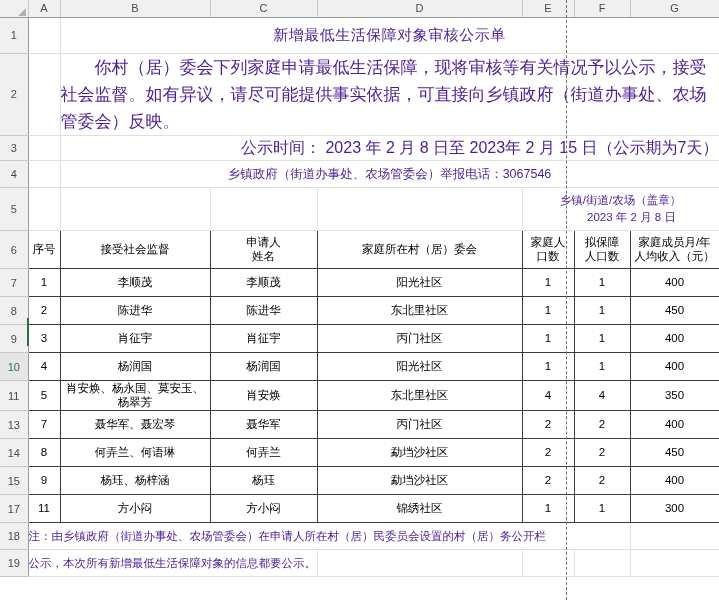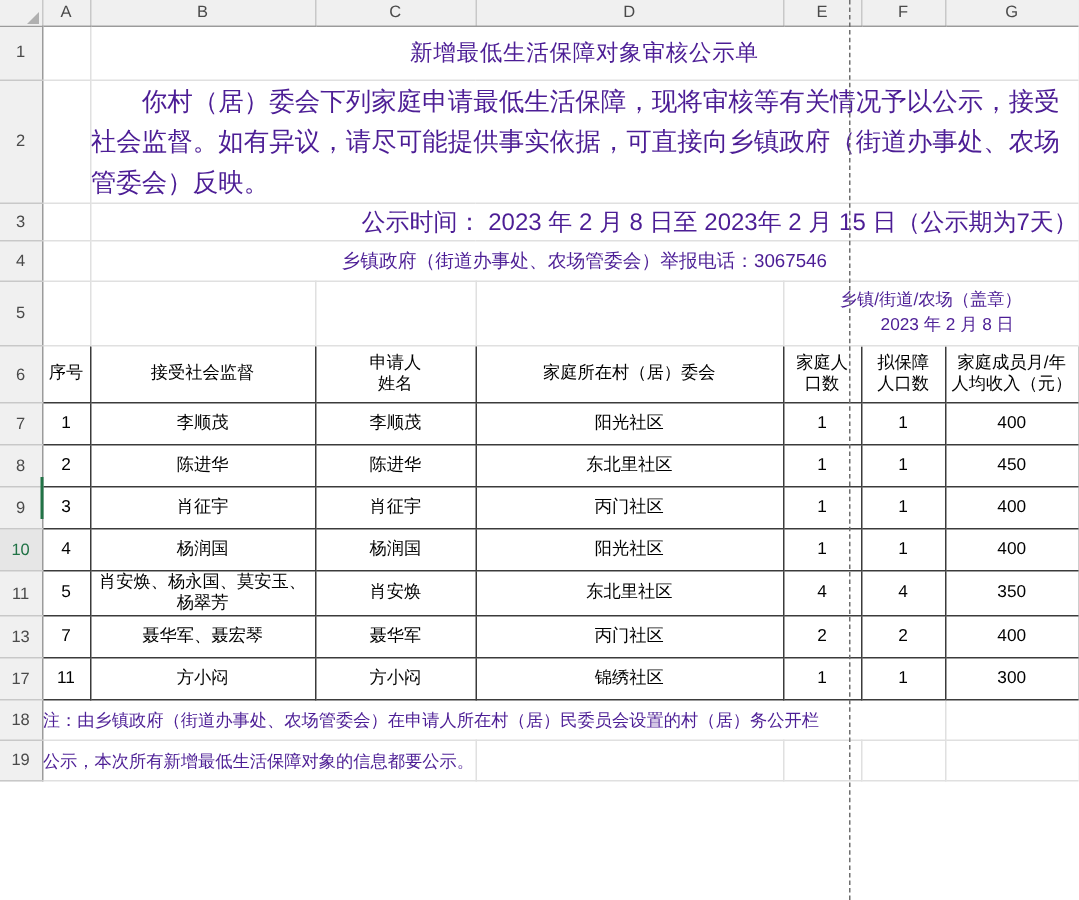--- a/index.html
+++ b/index.html
@@ -297,21 +297,41 @@
       <td class="rowhdr">13</td>
       <td class="bx">7</td>
       <td class="bx">聂华军、聂宏琴</td>
       <td class="bx">聂华军</td>
       <td class="bx">丙门社区</td>
       <td class="bx">2</td>
       <td class="bx">2</td>
       <td class="bx">400</td>
     </tr>
 
-
+    <tr style="height:28px">
+      <td class="rowhdr">14</td>
+      <td class="bx">8</td>
+      <td class="bx">何弄兰、何语琳</td>
+      <td class="bx">何弄兰</td>
+      <td class="bx">勐垱沙社区</td>
+      <td class="bx">2</td>
+      <td class="bx">2</td>
+      <td class="bx">450</td>
+    </tr>
+
+    <tr style="height:28px">
+      <td class="rowhdr">15</td>
+      <td class="bx">9</td>
+      <td class="bx">杨珏、杨梓涵</td>
+      <td class="bx">杨珏</td>
+      <td class="bx">勐垱沙社区</td>
+      <td class="bx">2</td>
+      <td class="bx">2</td>
+      <td class="bx">400</td>
+    </tr>
 
 
     <tr style="height:28px">
       <td class="rowhdr">17</td>
       <td class="bx">11</td>
       <td class="bx">方小闷</td>
       <td class="bx">方小闷</td>
       <td class="bx">锦绣社区</td>
       <td class="bx">1</td>
       <td class="bx">1</td>

